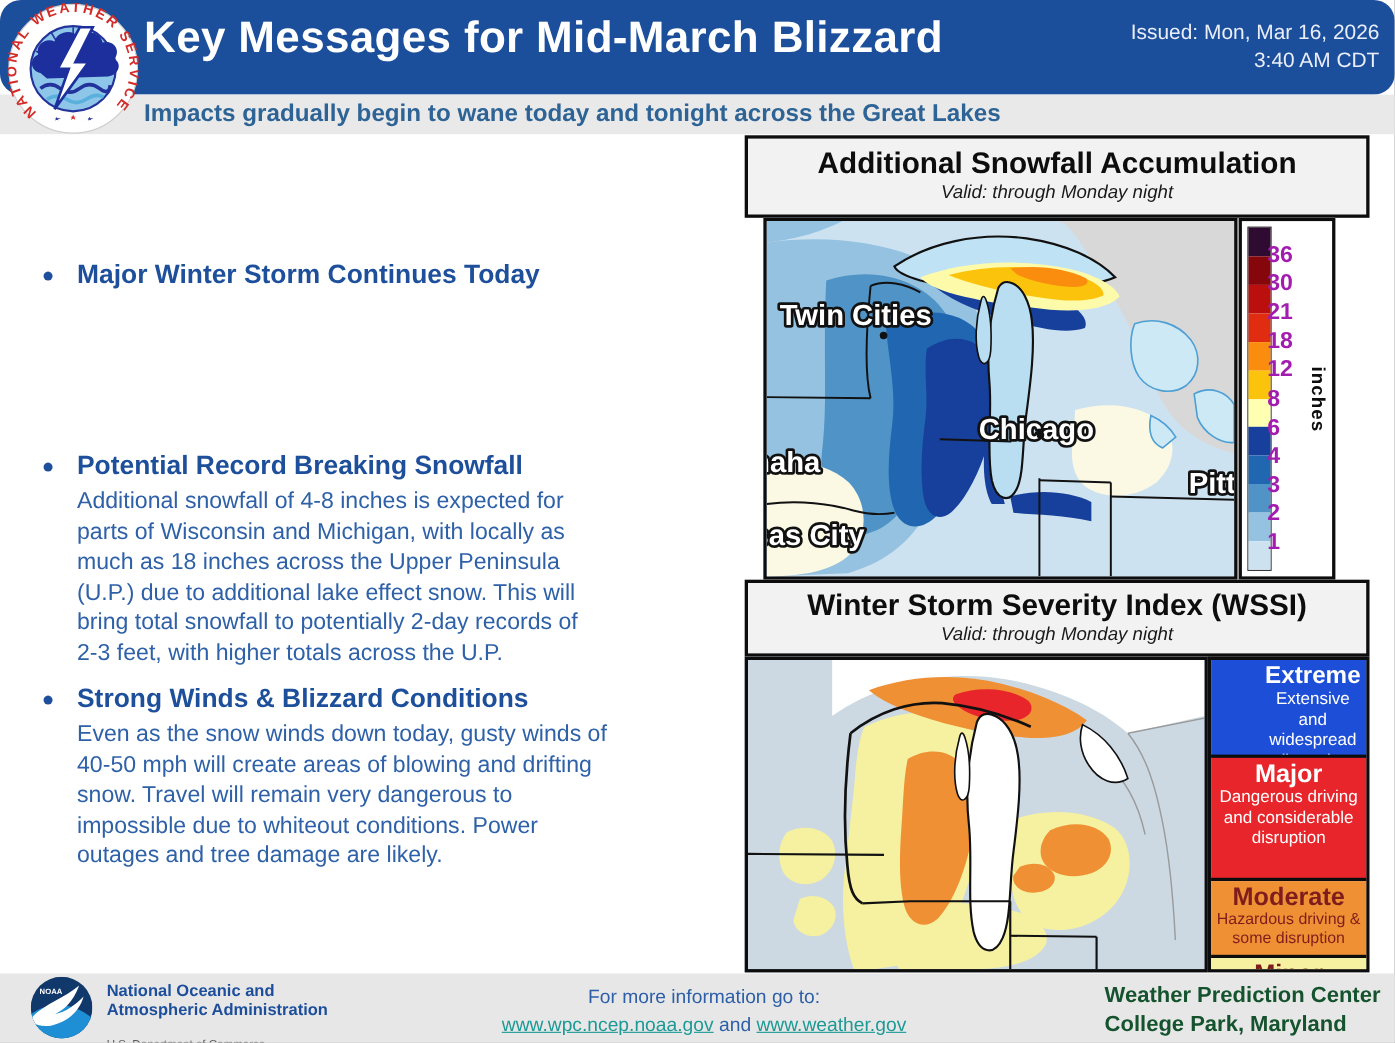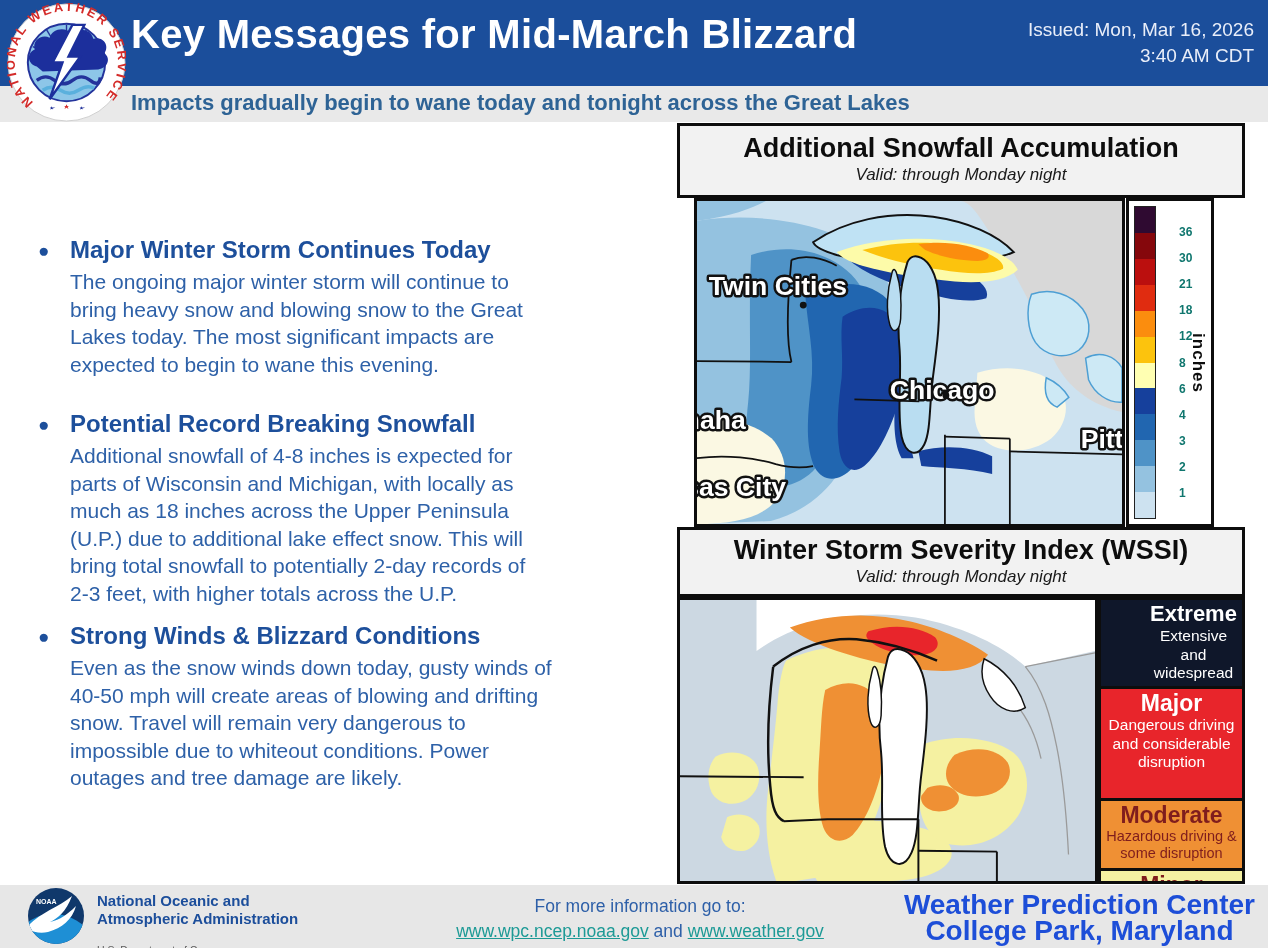--- a/index.html
+++ b/index.html
@@ -1,20 +1,20 @@
 <!DOCTYPE html>
 <html><head>
 <meta charset="utf-8">
 <style>
   html,body{margin:0;padding:0;background:#888;}
   .page{position:relative;width:1268px;height:948px;background:#ffffff;overflow:hidden;
         font-family:"Liberation Sans",sans-serif;margin:0 auto;}
 
   
-  .header{position:absolute;left:0;top:0;width:100%;height:86px;background:#1b4e9b;}
+  .header{position:absolute;left:0;top:0;width:100%;height:86px;background:#1b4e9b;border-radius:19px;}
   .page-title{position:absolute;left:131px;top:12px;font-size:40px;font-weight:bold;color:#ffffff;
               letter-spacing:.3px;white-space:nowrap;}
   .issued{position:absolute;right:14px;top:17px;text-align:right;color:#e9eef9;font-size:19px;
           line-height:26px;white-space:pre-line;}
   .subheader{position:absolute;left:0;top:86px;width:100%;height:36px;background:#e9e9e9;}
   .subtitle{position:absolute;left:131px;top:4px;font-size:22px;font-weight:bold;color:#2e6395;white-space:nowrap;}
   .nws-logo{position:absolute;left:7px;top:3px;width:119px;height:119px;z-index:6;}
 
   
   .bullet-item{position:absolute;left:36px;width:600px;}
@@ -40,21 +40,21 @@
   .map1 svg,.map2 svg{display:block;width:100%;height:100%;}
   .city-label{font-family:"Liberation Sans",sans-serif;font-weight:bold;font-size:27px;fill:#ffffff;
               stroke:#111111;stroke-width:5px;paint-order:stroke;stroke-linejoin:round;}
 
   
   .legend1{position:absolute;left:1126px;top:198px;width:88px;height:329px;background:#ffffff;
            border:3px solid #0d0d0d;box-sizing:border-box;}
   .l1-bar{position:absolute;left:5px;top:5px;width:22px;height:313px;display:flex;flex-direction:column;
           border:1px solid #222;box-sizing:border-box;}
   .l1-bar span{flex:1;}
-  .l1-tick{position:absolute;left:50px;width:40px;font-size:12px;font-weight:bold;color:#0f766e;line-height:22px;}
+  .l1-tick{position:absolute;left:23px;width:40px;font-size:21px;font-weight:bold;color:#a21caf;line-height:22px;}
   .l1-unit{position:absolute;right:3px;top:50%;transform:translateY(-50%);writing-mode:vertical-rl;
            font-size:17px;font-weight:bold;color:#0d0d0d;letter-spacing:1px;}
 
   
   .legend2{position:absolute;left:1098px;top:597px;width:147px;height:287px;border:3px solid #0d0d0d;
            box-sizing:border-box;display:flex;flex-direction:column;}
   .l2-row{border-bottom:3px solid #0d0d0d;text-align:center;overflow:hidden;}
   .l2-row:last-child{border-bottom:none;flex:1;}
   .r-extreme{height:86px;} .r-major{height:109px;} .r-moderate{height:67px;}
   .l2-title{font-size:22px;font-weight:bold;margin-top:1px;line-height:26px;}
@@ -66,21 +66,21 @@
 
   
   .footer{position:absolute;left:0;top:885px;width:100%;height:63px;background:#e7e7e7;}
   .noaa-logo{position:absolute;left:28px;top:3px;width:56px;height:56px;}
   .noaa-text{position:absolute;left:97px;top:7px;}
   .agency-line{font-size:15px;font-weight:bold;color:#1c4e9b;line-height:18px;}
   .agency-dept{font-size:10.5px;color:#5a5a5a;margin-top:16px;}
   .foot-center{position:absolute;left:380px;top:9px;width:520px;text-align:center;color:#2d5fa8;
                font-size:17.5px;line-height:25px;}
   .foot-link{color:#1d9a96;text-decoration:underline;cursor:pointer;}
-  .foot-right{position:absolute;right:13px;top:7px;text-align:center;color:#1d4ed8;font-size:28px;
+  .foot-right{position:absolute;right:13px;top:7px;text-align:left;color:#14532d;font-size:20px;
               line-height:26px;font-weight:bold;}
 </style>
 </head>
 <body>
 
 <div class="page">
 
   <div class="header">
     <div class="page-title">Key Messages for Mid-March Blizzard</div>
     <div class="issued">Issued: Mon, Mar 16, 2026
@@ -114,24 +114,20 @@
         <polygon points="60,102 62,107 57.5,103.9 62.5,103.9 58,107" fill="#d42b29"></polygon>
         <polygon points="75,104 76.5,107.5 73.2,105.3 78.8,105.3 73.5,107.5" fill="#23339b"></polygon>
       </g>
     </svg>
   </div>
 
   <div class="bullet-item b1">
     <span class="bullet-dot">●</span>
     <div class="bi-content">
       <div class="bi-head">Major Winter Storm Continues Today</div>
-      <div class="bi-body">The ongoing major winter storm will continue to
-bring heavy snow and blowing snow to the Great
-Lakes today. The most significant impacts are
-expected to begin to wane this evening.</div>
     </div>
   </div>
   <div class="bullet-item b2">
     <span class="bullet-dot">●</span>
     <div class="bi-content">
       <div class="bi-head">Potential Record Breaking Snowfall</div>
       <div class="bi-body">Additional snowfall of 4-8 inches is expected for
 parts of Wisconsin and Michigan, with locally as
 much as 18 inches across the Upper Peninsula
 (U.P.) due to additional lake effect snow. This will
@@ -288,21 +284,21 @@
         <path stroke-width="2" d="M0,180 L126,181"></path>
         <path stroke-width="2" d="M106,226 L150,224 L243,224"></path>
         <path stroke-width="2" d="M243,224 L243,287"></path>
         <path stroke-width="2" d="M243,256 L323,257"></path>
         <path stroke-width="2" d="M323,257 L323,287"></path>
       </g>
     </svg>
   </div>
 
   <div class="legend2">
-    <div class="l2-row r-extreme lt-light" style="background-color: #0f172a; padding-left: 44px;">
+    <div class="l2-row r-extreme lt-light" style="background-color: #1d4ed8; padding-left: 44px;">
       <div class="l2-title">Extreme</div>
       <div class="l2-desc">Extensive and widespread disruption</div>
     </div>
     <div class="l2-row r-major lt-light" style="background-color: rgb(232, 37, 43);">
       <div class="l2-title">Major</div>
       <div class="l2-desc">Dangerous driving and considerable disruption</div>
     </div>
     <div class="l2-row r-moderate lt-dark" style="background-color: rgb(239, 144, 52);">
       <div class="l2-title">Moderate</div>
       <div class="l2-desc">Hazardous driving &amp; some disruption</div>

